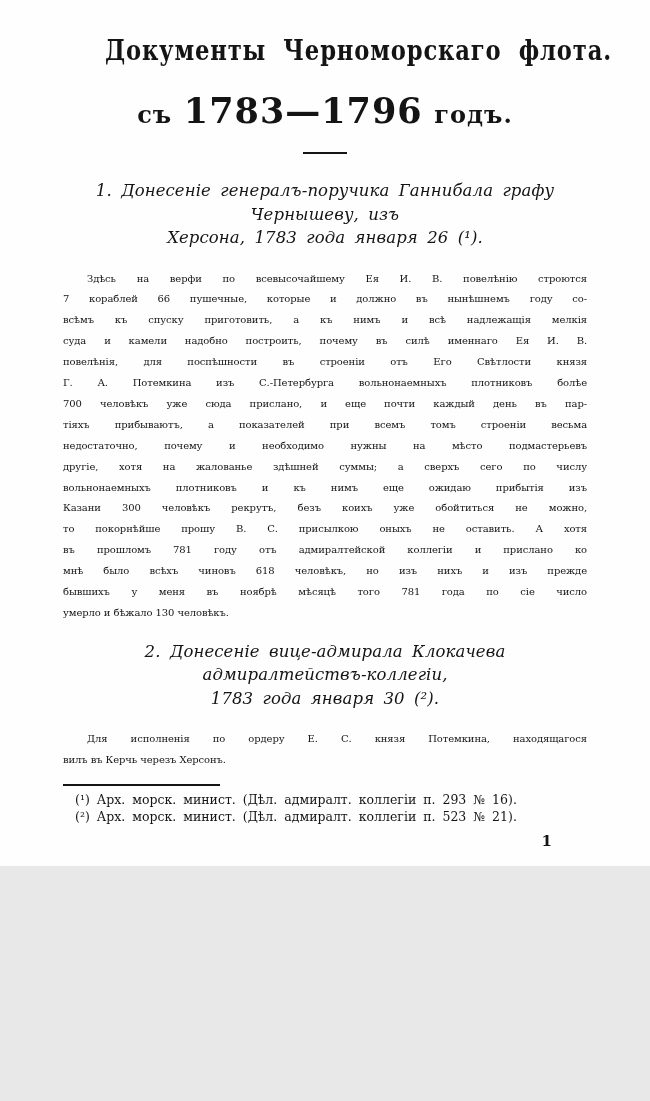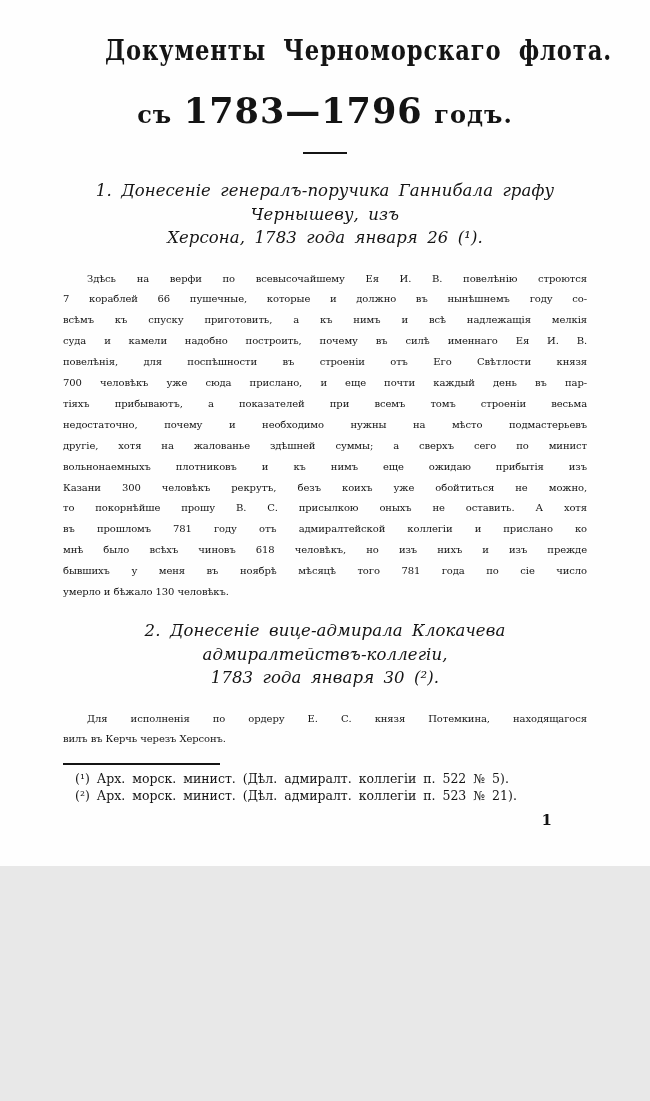--- a/index.html
+++ b/index.html
@@ -125,24 +125,25 @@
         <div class="sec-heading">
           <div class="h-line">1. Донесеніе генералъ-поручика Ганнибала графу Чернышеву, изъ</div>
           <div class="h-line">Херсона, 1783 года января 26 (¹).</div>
         </div>
         <div class="sec-par">
           <div class="b-line first">Здѣсь на верфи по всевысочайшему Ея И. В. повелѣнію строются</div>
           <div class="b-line">7 кораблей 66 пушечные, которые и должно въ нынѣшнемъ году со-</div>
           <div class="b-line">всѣмъ къ спуску приготовить, а къ нимъ и всѣ надлежащія мелкія</div>
           <div class="b-line">суда и камели надобно построить, почему въ силѣ именнаго Ея И. В.</div>
           <div class="b-line">повелѣнія, для поспѣшности въ строеніи отъ Его Свѣтлости князя</div>
+          <div class="b-line">Г. А. Потемкина изъ С.-Петербурга вольнонаемныхъ плотниковъ болѣе</div>
           <div class="b-line">700 человѣкъ уже сюда прислано, и еще почти каждый день въ пар-</div>
           <div class="b-line">тіяхъ прибываютъ, а показателей при всемъ томъ строеніи весьма</div>
           <div class="b-line">недостаточно, почему и необходимо нужны на мѣсто подмастерьевъ</div>
-          <div class="b-line">другіе, хотя на жалованье здѣшней суммы; а сверхъ сего по минист</div>
+          <div class="b-line">другіе, хотя на жалованье здѣшней суммы; а сверхъ сего по числу</div>
           <div class="b-line">вольнонаемныхъ плотниковъ и къ нимъ еще ожидаю прибытія изъ</div>
           <div class="b-line">Казани 300 человѣкъ рекрутъ, безъ коихъ уже обойтиться не можно,</div>
           <div class="b-line">то покорнѣйше прошу В. С. присылкою оныхъ не оставить. А хотя</div>
           <div class="b-line">въ прошломъ 781 году отъ адмиралтейской коллегіи и прислано ко</div>
           <div class="b-line">мнѣ было всѣхъ чиновъ 618 человѣкъ, но изъ нихъ и изъ прежде</div>
           <div class="b-line">бывшихъ у меня въ ноябрѣ мѣсяцѣ того 781 года по сіе число</div>
           <div class="b-line last">умерло и бѣжало 130 человѣкъ.</div>
         </div>
       </section>
       <section class="doc-section">
@@ -153,19 +154,19 @@
         <div class="sec-par">
           <div class="b-line first">Для исполненія по ордеру Е. С. князя Потемкина, находящагося</div>
           <div class="b-line last">вилъ въ Керчь черезъ Херсонъ.</div>
         </div>
       </section>
     </div>
 
   <div class="footnote-rule"></div>
 
   <div class="footnotes" id="footnotes-container">
-      <div class="footnote">(¹) Арх. морск. минист. (Дѣл. адмиралт. коллегіи п. 522 № 5).</div>
+      <div class="footnote">(¹) Арх. морск. минист. (Дѣл. адмиралт. коллегіи п. 293 № 16).</div>
       <div class="footnote">(²) Арх. морск. минист. (Дѣл. адмиралт. коллегіи п. 523 № 21).</div>
     </div>
 
   <div class="page-number">1</div>
 
 </div>
 
 </body></html>

